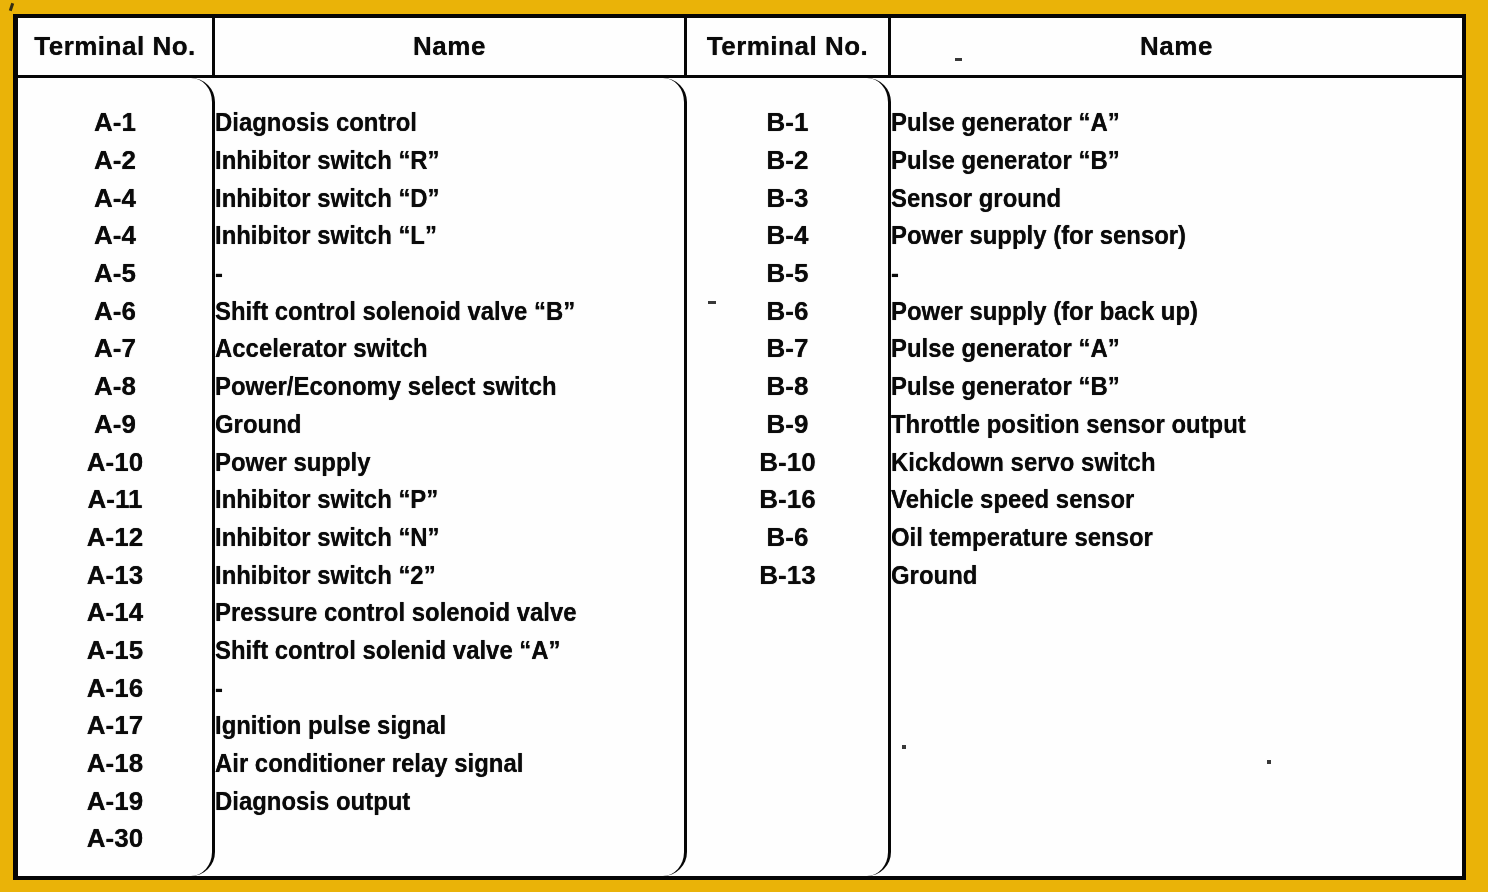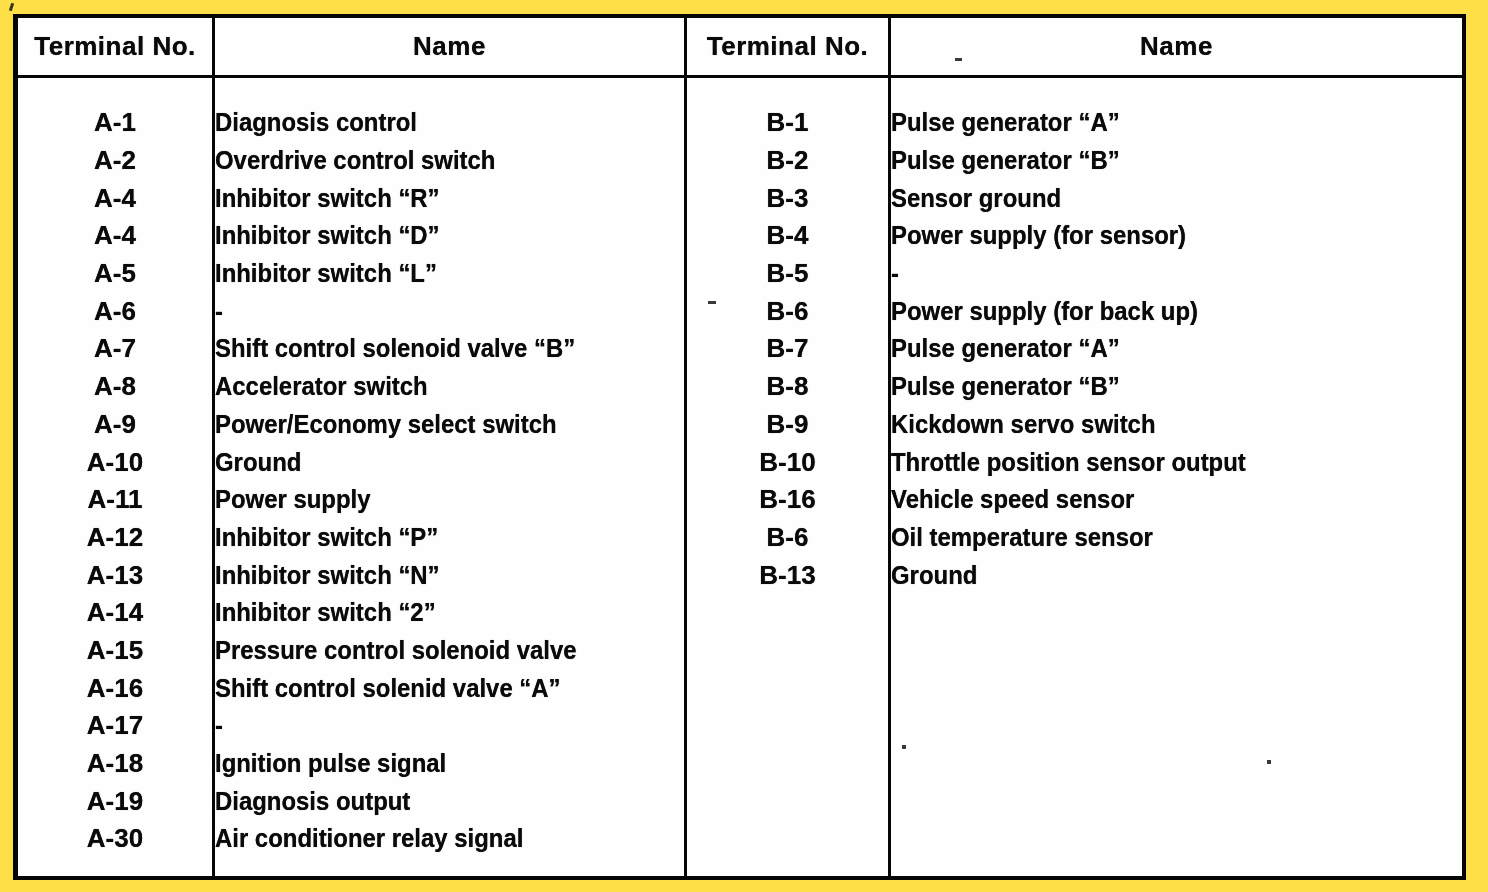--- a/index.html
+++ b/index.html
@@ -8,21 +8,21 @@
     width: 1488px;
     height: 892px;
     background: #ffffff;
     overflow: hidden;
     font-family: "Liberation Sans", sans-serif;
   }
   .page {
     position: relative;
     width: 1488px;
     height: 892px;
-    background: #fde047;
+    background: #eab308;
     color: #0a0a0a;
   }
   .terminal-table {
     position: absolute;
     left: 13px;
     top: 14px;
     width: 1453px;
     height: 866px;
     border: 4px solid #060606;
     border-left-width: 5px;
@@ -49,20 +49,21 @@
     justify-content: center;
     font-size: 26px;
     font-weight: 700;
     letter-spacing: 0.5px;
     text-shadow: 0 0 0.7px rgba(0,0,0,0.85);
   }
   .body-cell {
     padding-top: 26px;
     display: flex;
     flex-direction: column;
+    border-radius: 24px;
   }
   .line {
     height: 37.7px;
     flex: 0 0 auto;
     display: flex;
     align-items: center;
     font-size: 26px;
     font-weight: 700;
     white-space: nowrap;
     text-shadow: 0 0 0.7px rgba(0,0,0,0.85);
@@ -120,23 +121,20 @@
           <div class="line term">A-17</div>
           <div class="line term">A-18</div>
           <div class="line term">A-19</div>
           <div class="line term">A-30</div>
         </div>
       <div class="cell body-cell col-name-a" id="col-name-left">
           <div class="line name">
             <span class="squeeze">Diagnosis control</span>
           </div>
           <div class="line name">
-            <span class="squeeze">Overdrive control switch</span>
-          </div>
-          <div class="line name">
             <span class="squeeze">Inhibitor switch “R”</span>
           </div>
           <div class="line name">
             <span class="squeeze">Inhibitor switch “D”</span>
           </div>
           <div class="line name">
             <span class="squeeze">Inhibitor switch “L”</span>
           </div>
           <div class="line name">
             <span class="squeeze">-</span>
@@ -171,24 +169,24 @@
           <div class="line name">
             <span class="squeeze">Shift control solenid valve “A”</span>
           </div>
           <div class="line name">
             <span class="squeeze">-</span>
           </div>
           <div class="line name">
             <span class="squeeze">Ignition pulse signal</span>
           </div>
           <div class="line name">
+            <span class="squeeze">Air conditioner relay signal</span>
+          </div>
+          <div class="line name">
             <span class="squeeze">Diagnosis output</span>
-          </div>
-          <div class="line name">
-            <span class="squeeze">Air conditioner relay signal</span>
           </div>
         </div>
       <div class="cell body-cell col-term-b" id="col-term-right">
           <div class="line term">B-1</div>
           <div class="line term">B-2</div>
           <div class="line term">B-3</div>
           <div class="line term">B-4</div>
           <div class="line term">B-5</div>
           <div class="line term">B-6</div>
           <div class="line term">B-7</div>
@@ -218,24 +216,24 @@
           <div class="line name">
             <span class="squeeze">Power supply (for back up)</span>
           </div>
           <div class="line name">
             <span class="squeeze">Pulse generator “A”</span>
           </div>
           <div class="line name">
             <span class="squeeze">Pulse generator “B”</span>
           </div>
           <div class="line name">
+            <span class="squeeze">Throttle position sensor output</span>
+          </div>
+          <div class="line name">
             <span class="squeeze">Kickdown servo switch</span>
-          </div>
-          <div class="line name">
-            <span class="squeeze">Throttle position sensor output</span>
           </div>
           <div class="line name">
             <span class="squeeze">Vehicle speed sensor</span>
           </div>
           <div class="line name">
             <span class="squeeze">Oil temperature sensor</span>
           </div>
           <div class="line name">
             <span class="squeeze">Ground</span>
           </div>

